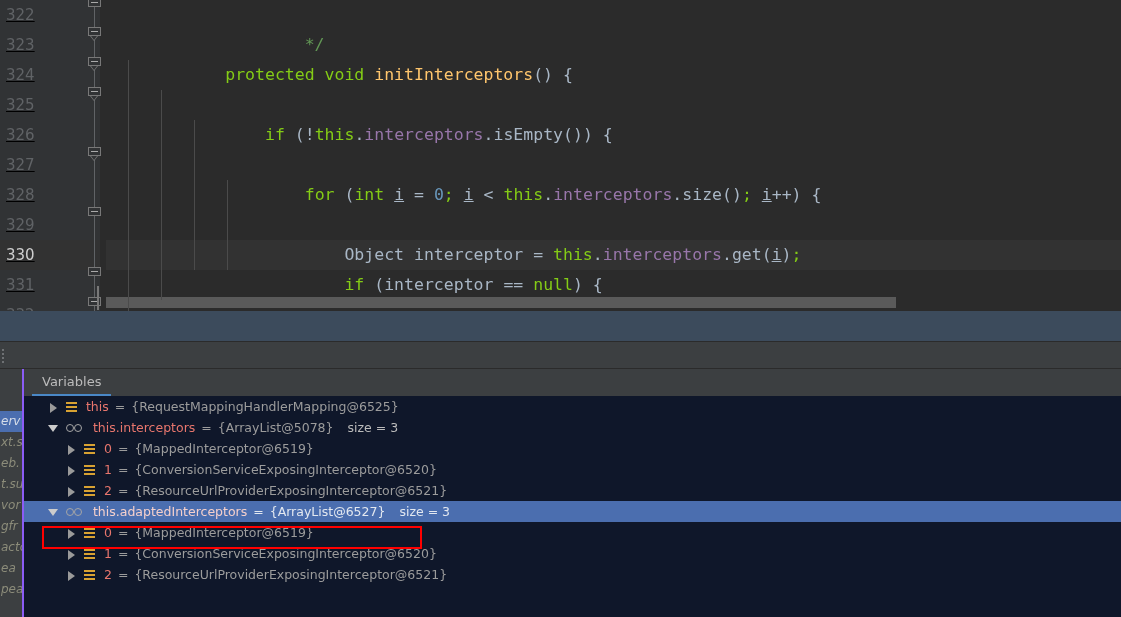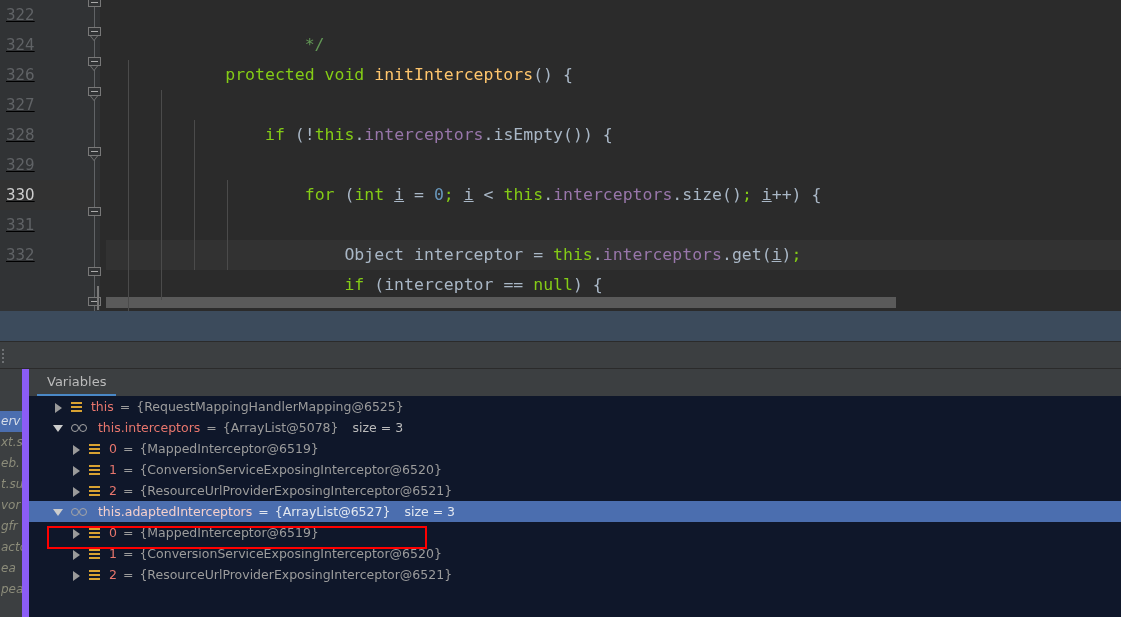--- a/index.html
+++ b/index.html
@@ -202,21 +202,21 @@
     overflow: hidden;
   }
   .bg-panel-row.hl { background: #4b6eaf; color: #d5dce8; }
 
   
   .vars-panel {
     position: absolute;
     left: 22px; top: 369px;
     width: 1099px; height: 248px;
     background: #3c3f41;
-    border-left: 7px solid #8b5cf6;
+    border-left: 2px solid #8b5cf6;
   }
   .vars-tabbar {
     position: relative;
     height: 27px;
     background: #3c3f41;
   }
   .vars-tab {
     position: absolute;
     left: 8px; top: 0;
     height: 27px;
@@ -323,21 +323,23 @@
 </style>
 </head>
 <body>
 
 <div id="app">
 
   <div class="editor">
 
     <div class="gutter">
       <div class="gutter-line"><span class="ln">322</span></div>
+      <div class="gutter-line"><span class="ln">323</span></div>
       <div class="gutter-line"><span class="ln">324</span></div>
+      <div class="gutter-line"><span class="ln">325</span></div>
       <div class="gutter-line"><span class="ln">326</span></div>
       <div class="gutter-line"><span class="ln">327</span></div>
       <div class="gutter-line"><span class="ln">328</span></div>
       <div class="gutter-line"><span class="ln">329</span></div>
       <div class="gutter-line current"><span class="ln">330</span></div>
       <div class="gutter-line"><span class="ln">331</span></div>
       <div class="gutter-line"><span class="ln">332</span></div>
     </div>
 
     <div class="fold-col">

